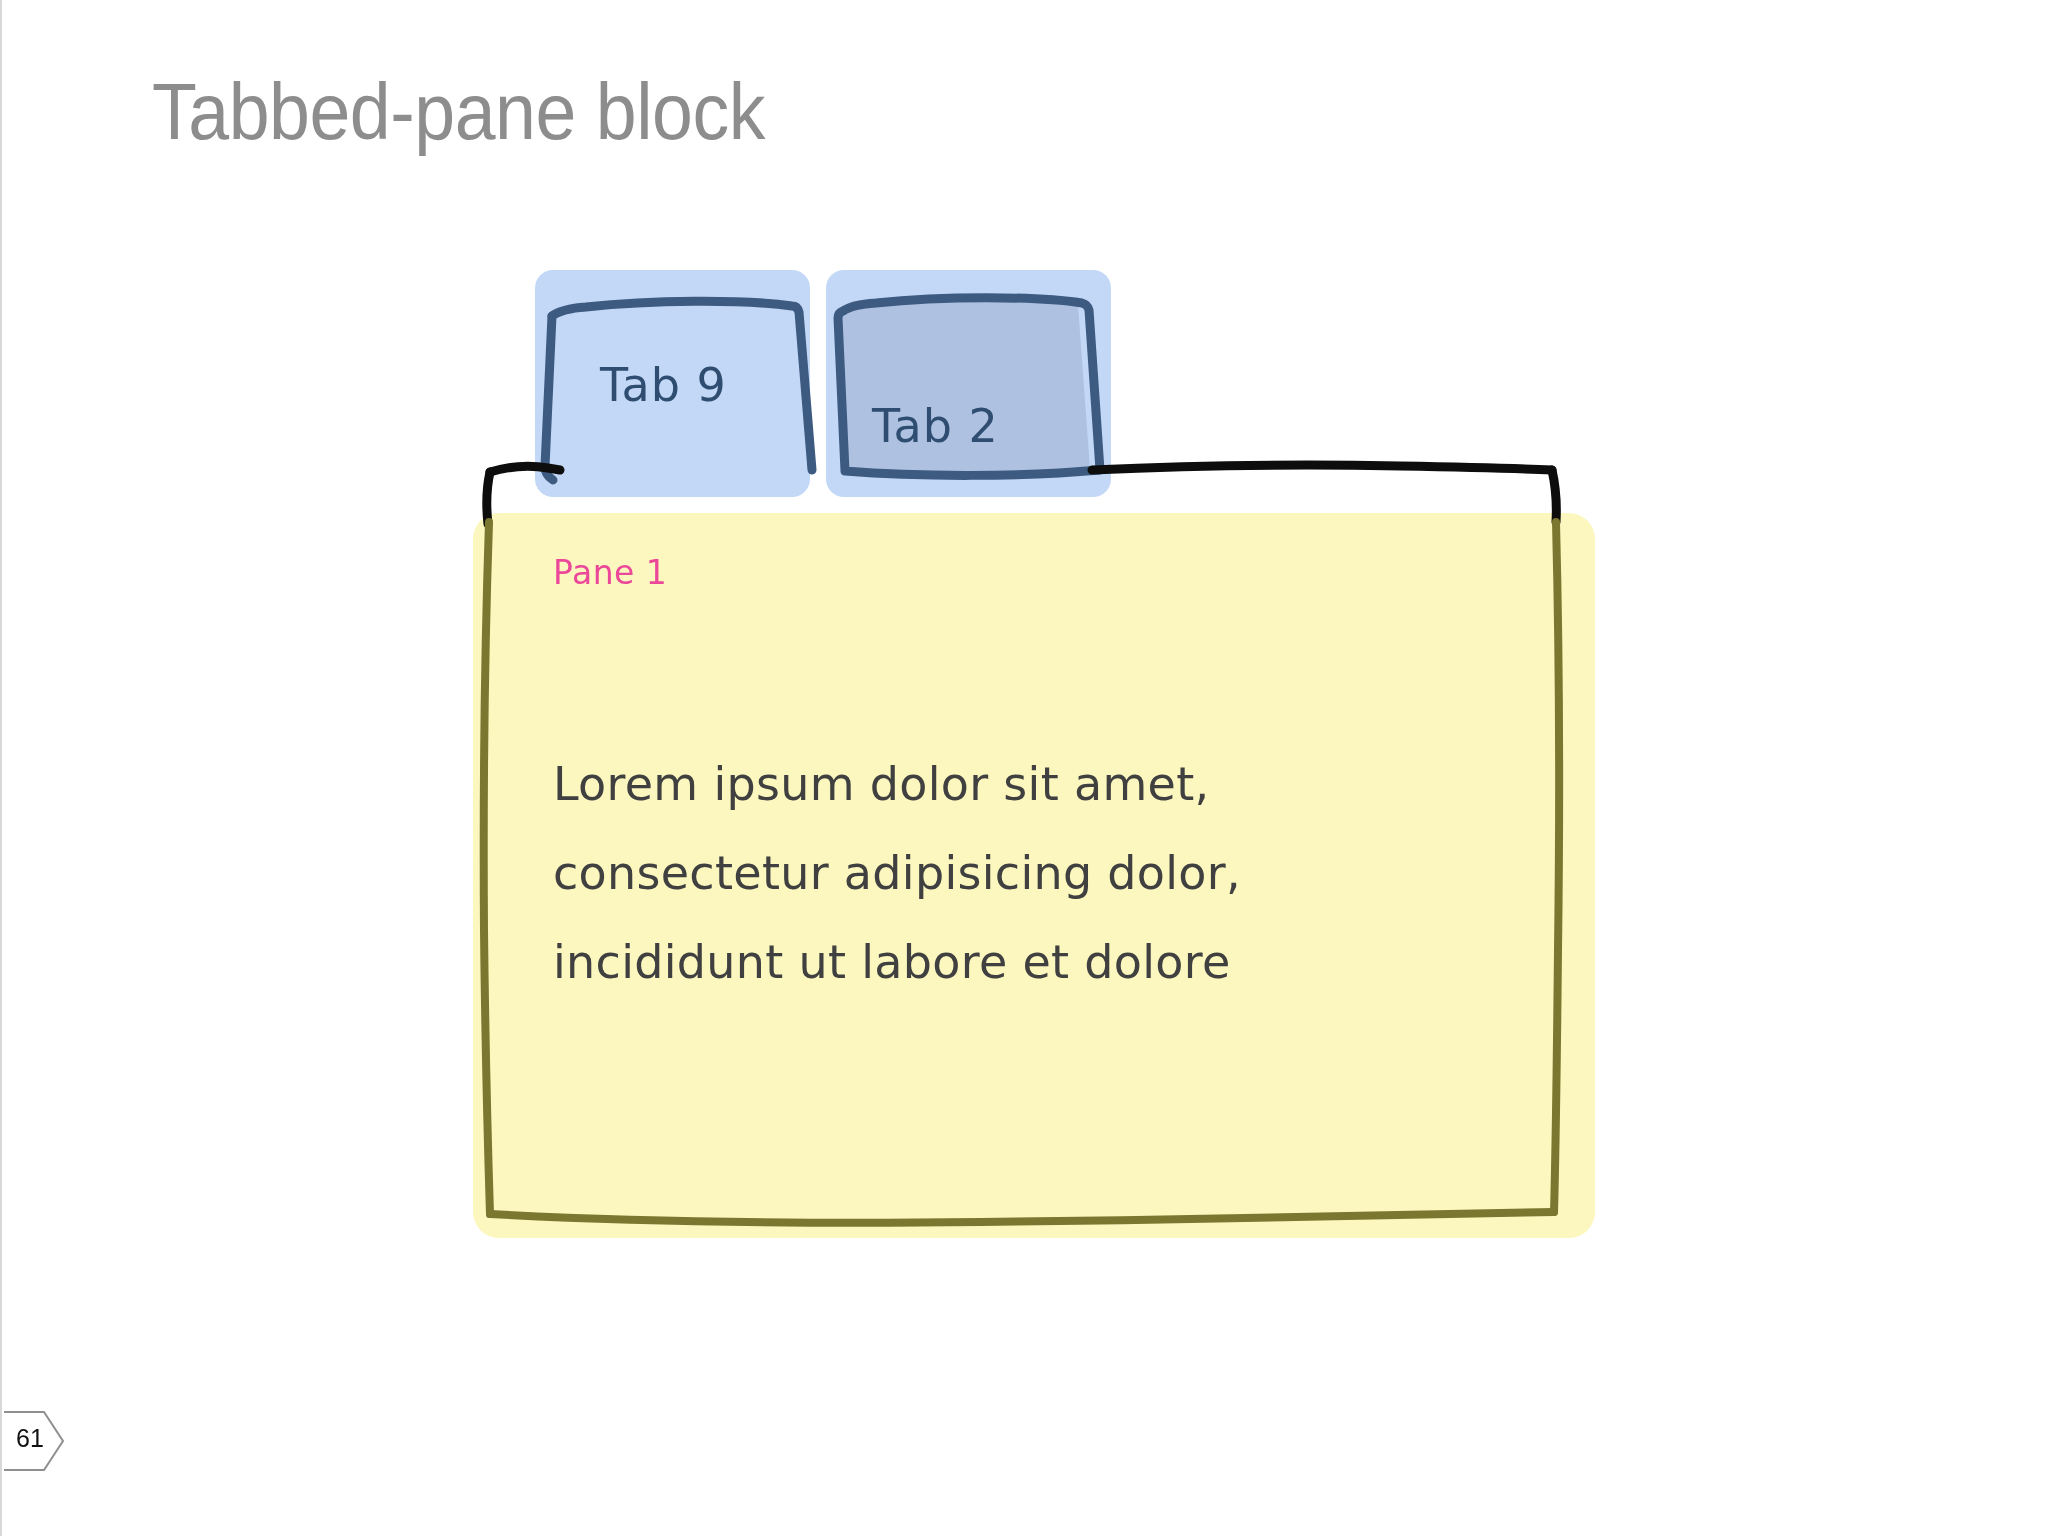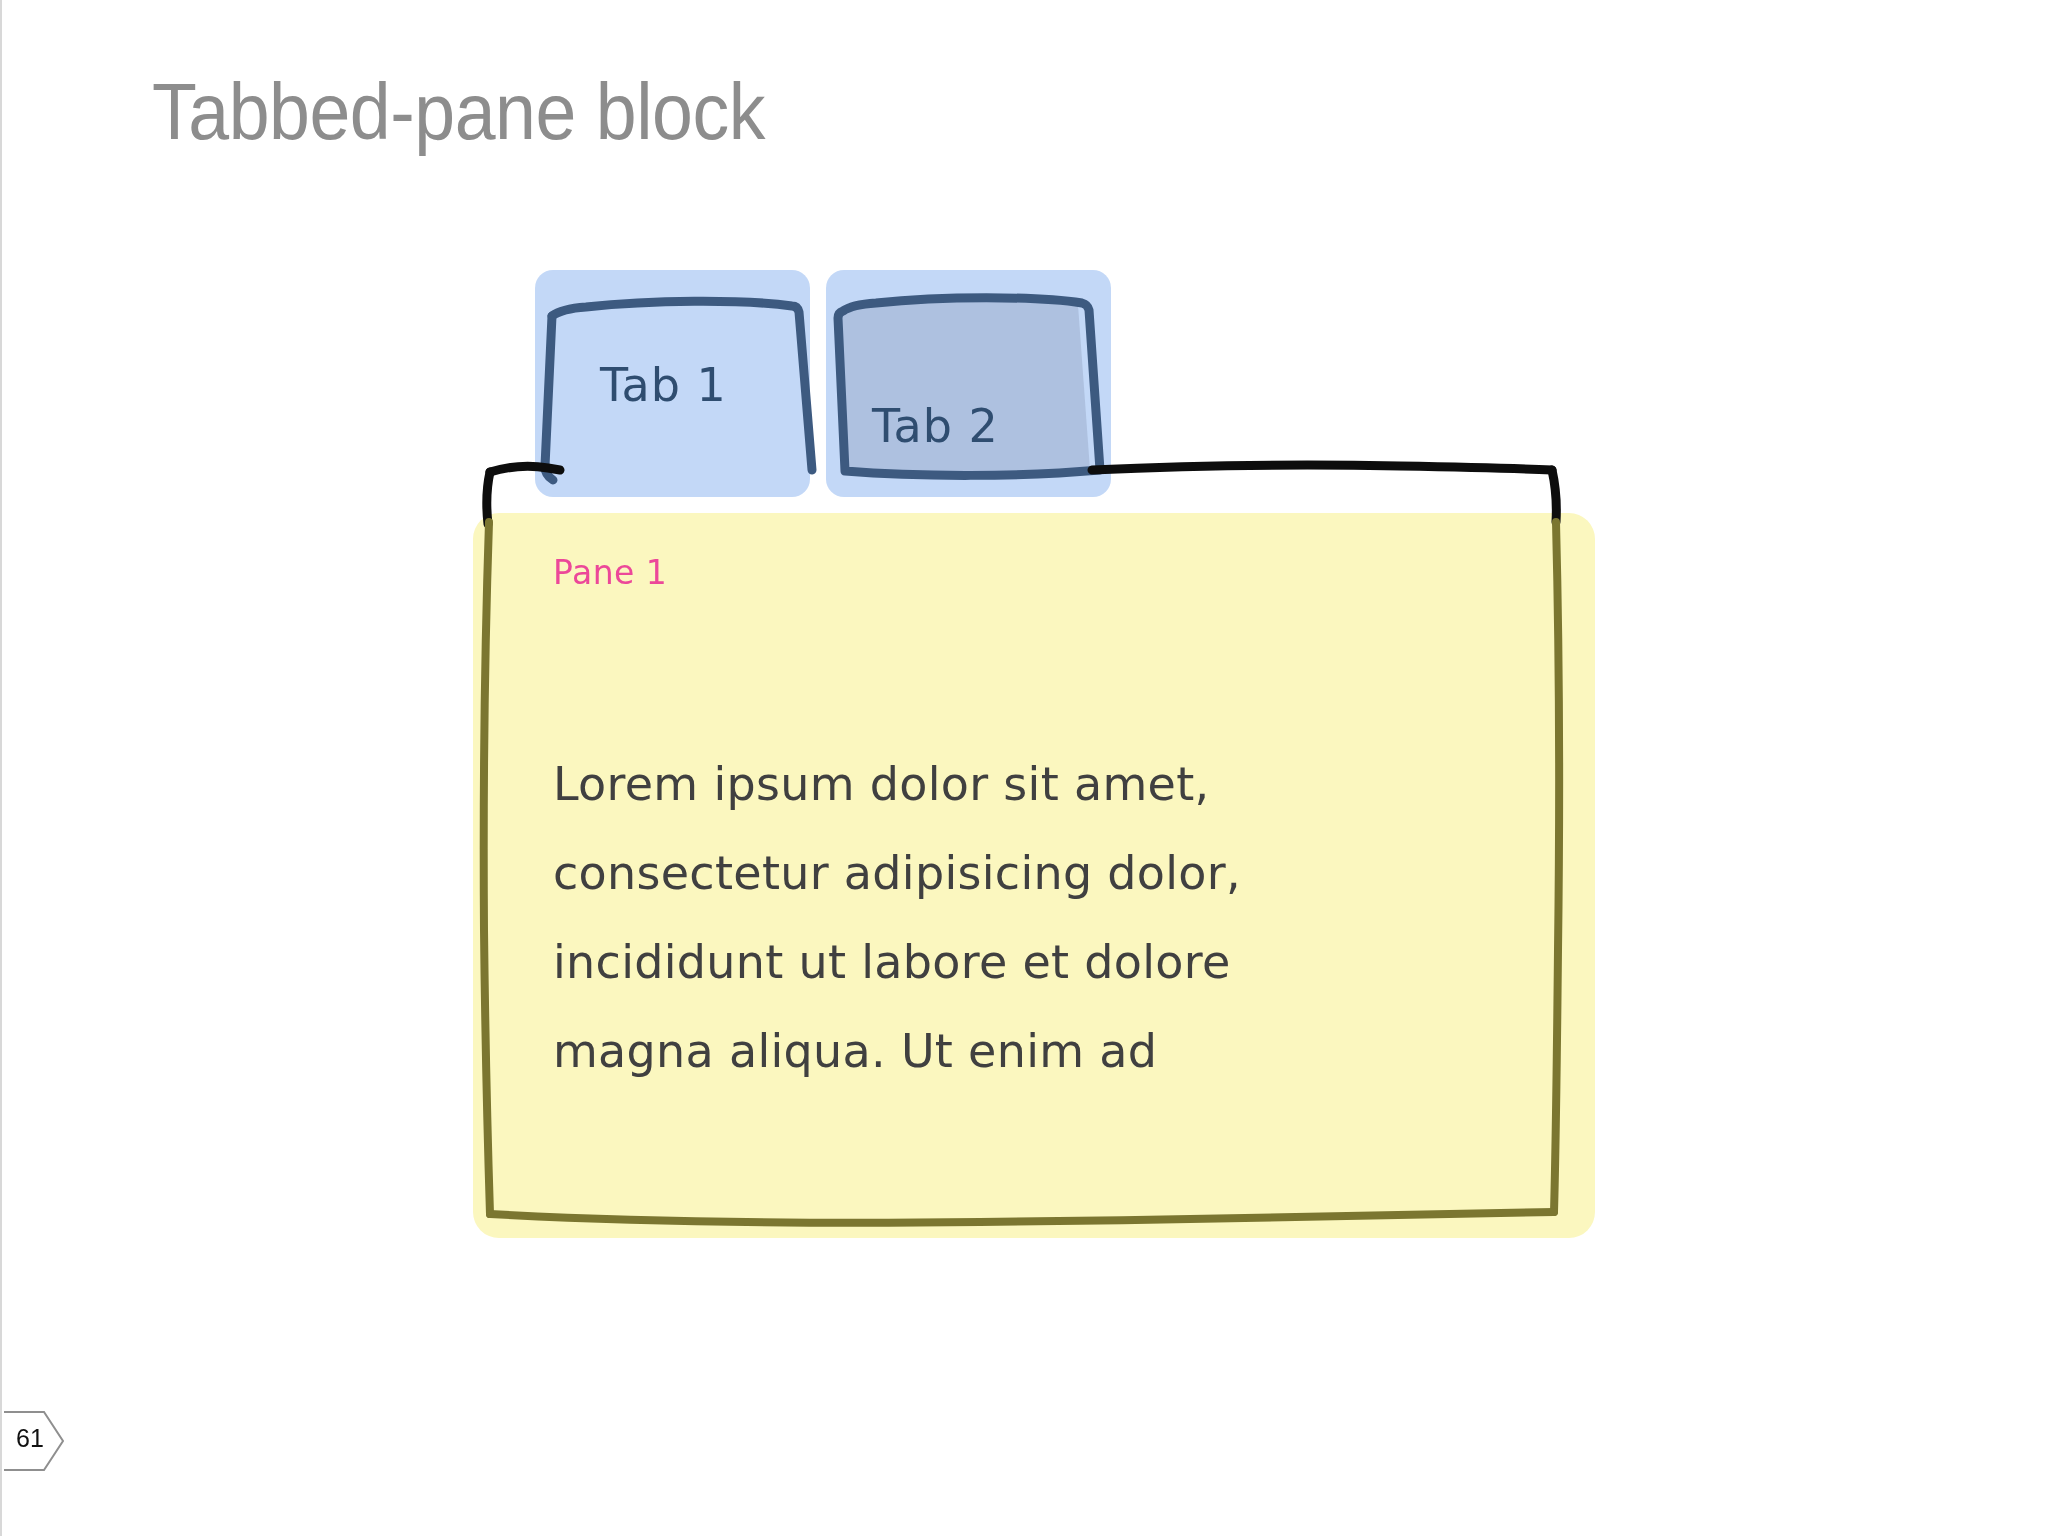--- a/index.html
+++ b/index.html
@@ -155,30 +155,29 @@
     <path d="M 1552 470 C 1556 488 1557 505 1556 522" fill="none" stroke="#0d0d0d" stroke-width="9" stroke-linecap="round" stroke-linejoin="round"></path>
 
     <path d="M 489 522 C 485 640 483 790 484 930
              C 485 1020 487 1120 490 1214" fill="none" stroke="#7b7630" stroke-width="8" stroke-linecap="round" stroke-linejoin="round"></path>
     <path d="M 1556 522 C 1559 640 1560 800 1558 950
              C 1557 1050 1556 1140 1554 1212" fill="none" stroke="#7b7630" stroke-width="8" stroke-linecap="round" stroke-linejoin="round"></path>
     <path d="M 490 1214 C 620 1221 800 1224 980 1222
              C 1180 1220 1400 1216 1554 1212" fill="none" stroke="#7b7630" stroke-width="8" stroke-linecap="round" stroke-linejoin="round"></path>
   </svg>
 
-  <div class="tab-label" id="tab-label-0">Tab 1</div>
+  <div class="tab-label" id="tab-label-0">Tab 9</div>
   <div class="tab-label" id="tab-label-1">Tab 2</div>
 
   <div class="pane-heading">Pane 1</div>
 
   <div class="pane-body">
     <span class="pane-body-line">Lorem ipsum dolor sit amet,</span>
     <span class="pane-body-line">consectetur adipisicing dolor,</span>
     <span class="pane-body-line">incididunt ut labore et dolore</span>
-    <span class="pane-body-line">magna aliqua. Ut enim ad</span>
   </div>
 
   <div id="slide-number">
     <svg width="62" height="62" viewBox="0 0 62 62" xmlns="http://www.w3.org/2000/svg">
       <path d="M -10 2 L 40 2 L 59 31 L 40 60 L -10 60 Z" fill="#ffffff" stroke="#8f8f8f" stroke-width="2"></path>
     </svg>
     <div class="num">61</div>
   </div>
 
 </div>

